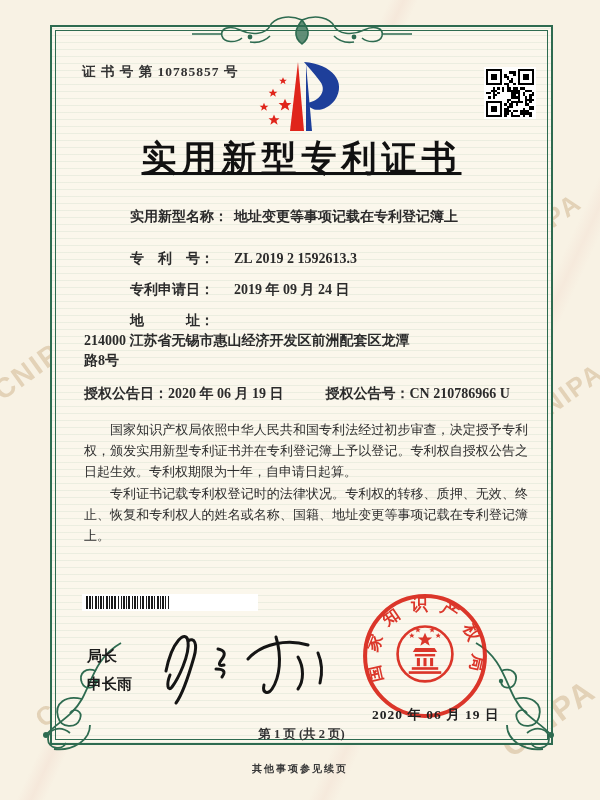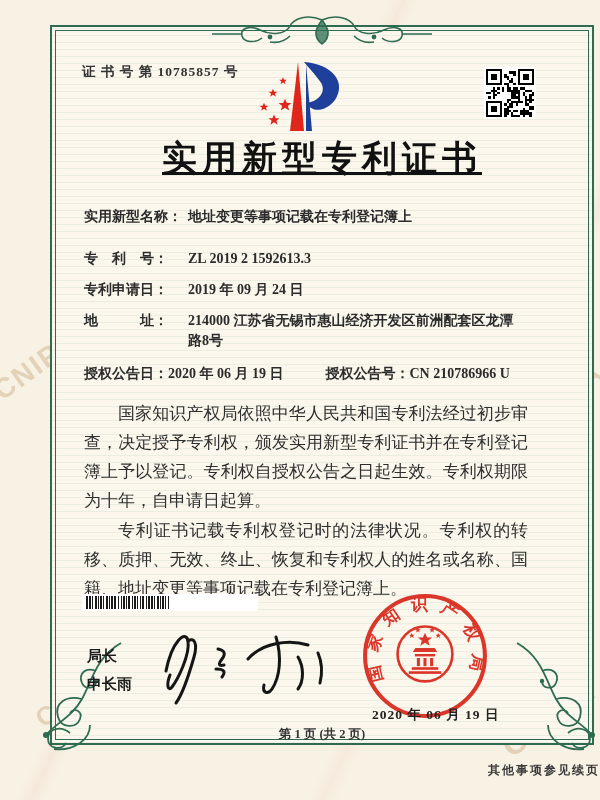--- a/index.html
+++ b/index.html
@@ -17,21 +17,21 @@
     background:
       linear-gradient(115deg, transparent 40%, rgba(225,160,150,0.12) 41.5%, transparent 43%),
       linear-gradient(115deg, transparent 70%, rgba(225,160,150,0.10) 71.5%, transparent 73%);
   }
   .wm{
     position:absolute;font-family:"Liberation Sans","DejaVu Sans",sans-serif;
     font-weight:bold;color:rgba(206,178,137,0.50);
     transform:rotate(-36deg);letter-spacing:2px;pointer-events:none;white-space:nowrap;
   }
   .frame{
-    position:absolute;left:50px;top:25px;width:544px;height:720px;
+    position:absolute;left:50px;top:25px;width:503px;height:720px;
     border:2.5px solid #2e6b50;
     background:
       repeating-linear-gradient(0deg, rgba(96,152,118,0.10) 0 1px, transparent 1px 7px),
       #fbf7ec;
     box-sizing:border-box;
   }
   .frame::before{
     content:"";position:absolute;inset:3px;border:1px solid #2e6b50;pointer-events:none;
   }
   .topflourish{position:absolute;left:50%;top:-17px;transform:translateX(-50%);}
@@ -44,41 +44,41 @@
   }
   .logo{position:absolute;left:200px;top:28px;}
   .qr{position:absolute;left:432px;top:40px;width:48px;height:48px;background:#fff;padding:2px;}
   .title{
     position:absolute;left:0;top:108px;width:100%;margin:0;text-align:center;
     font-size:35px;font-weight:700;letter-spacing:5px;color:#111;text-decoration:underline;
   }
   .content{position:absolute;left:32px;top:180px;width:444px;font-size:14px;}
   .row{margin-bottom:11px;font-weight:600;color:#2b2b2b;line-height:20px;}
   .row.first{margin-bottom:22px;}
-  .flabel{display:inline-block;min-width:104px;vertical-align:top;white-space:pre;}
+  .flabel{display:inline-block;min-width:104px;vertical-align:top;white-space:pre;margin-left:46px;}
   .fvalue{display:inline-block;max-width:330px;vertical-align:top;}
   .grantrow{margin-top:14px;font-weight:600;color:#2b2b2b;}
   .grantrow .sep{display:inline-block;width:42px;}
   .paras{margin-top:16px;}
   .paras p{
-    margin:0 0 1px 0;font-size:17px;line-height:29px;text-indent:2em;
+    margin:0 0 1px 0;font-size:13px;line-height:21px;text-indent:2em;
     text-align:justify;font-weight:500;color:#2e2e2e;
   }
   .barcode{position:absolute;left:30px;top:567px;background:#fff;padding:1px 2px;}
   .signer{position:absolute;left:35px;top:615px;font-size:15px;font-weight:700;line-height:28px;color:#1d1d1d;}
   .signature{position:absolute;left:100px;top:596px;}
   .seal{position:absolute;left:308px;top:564px;opacity:.92;}
   .sealdate{
     position:absolute;left:320px;top:679px;font-size:13.5px;font-weight:600;
     letter-spacing:1px;color:#222;
   }
   .pageinfo{position:absolute;left:0;top:699px;width:100%;text-align:center;font-size:12.5px;font-weight:600;color:#333;}
   .footnote{
-    position:absolute;left:0;top:762px;width:100%;text-align:right;
-    font-size:12px;font-weight:600;color:#3a3a3a;letter-spacing:2px;
+    position:absolute;left:0;top:762px;width:100%;text-align:center;
+    font-size:10px;font-weight:600;color:#3a3a3a;letter-spacing:2px;
   }
 </style>
 </head>
 <body>
 
 <div class="page">
 
   <span class="wm" style="left:88px;top:100px;font-size:26px;">CNIPA</span>
   <span class="wm" style="left:-12px;top:350px;font-size:28px;">CNIPA</span>
   <span class="wm" style="left:300px;top:270px;font-size:46px;color:rgba(210,186,148,0.45);">CNIPA</span>

